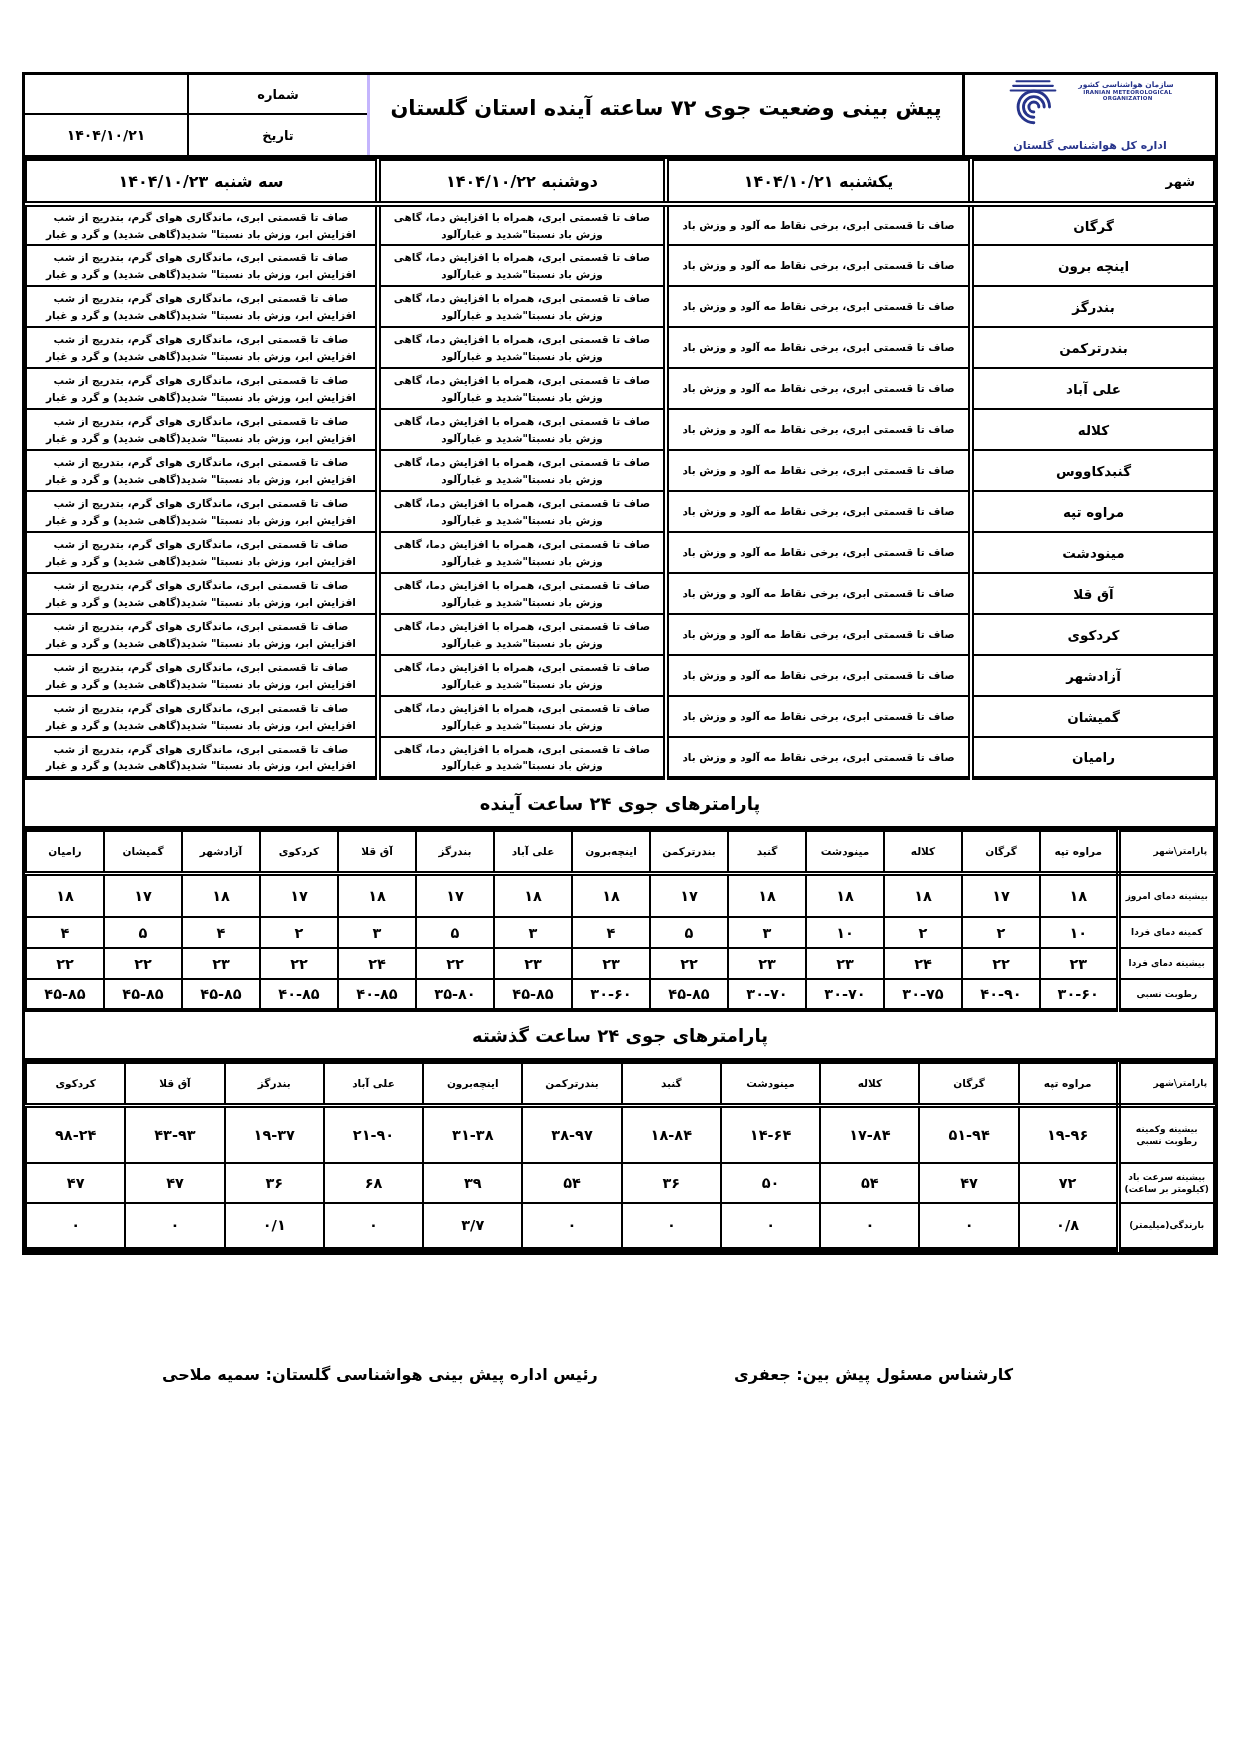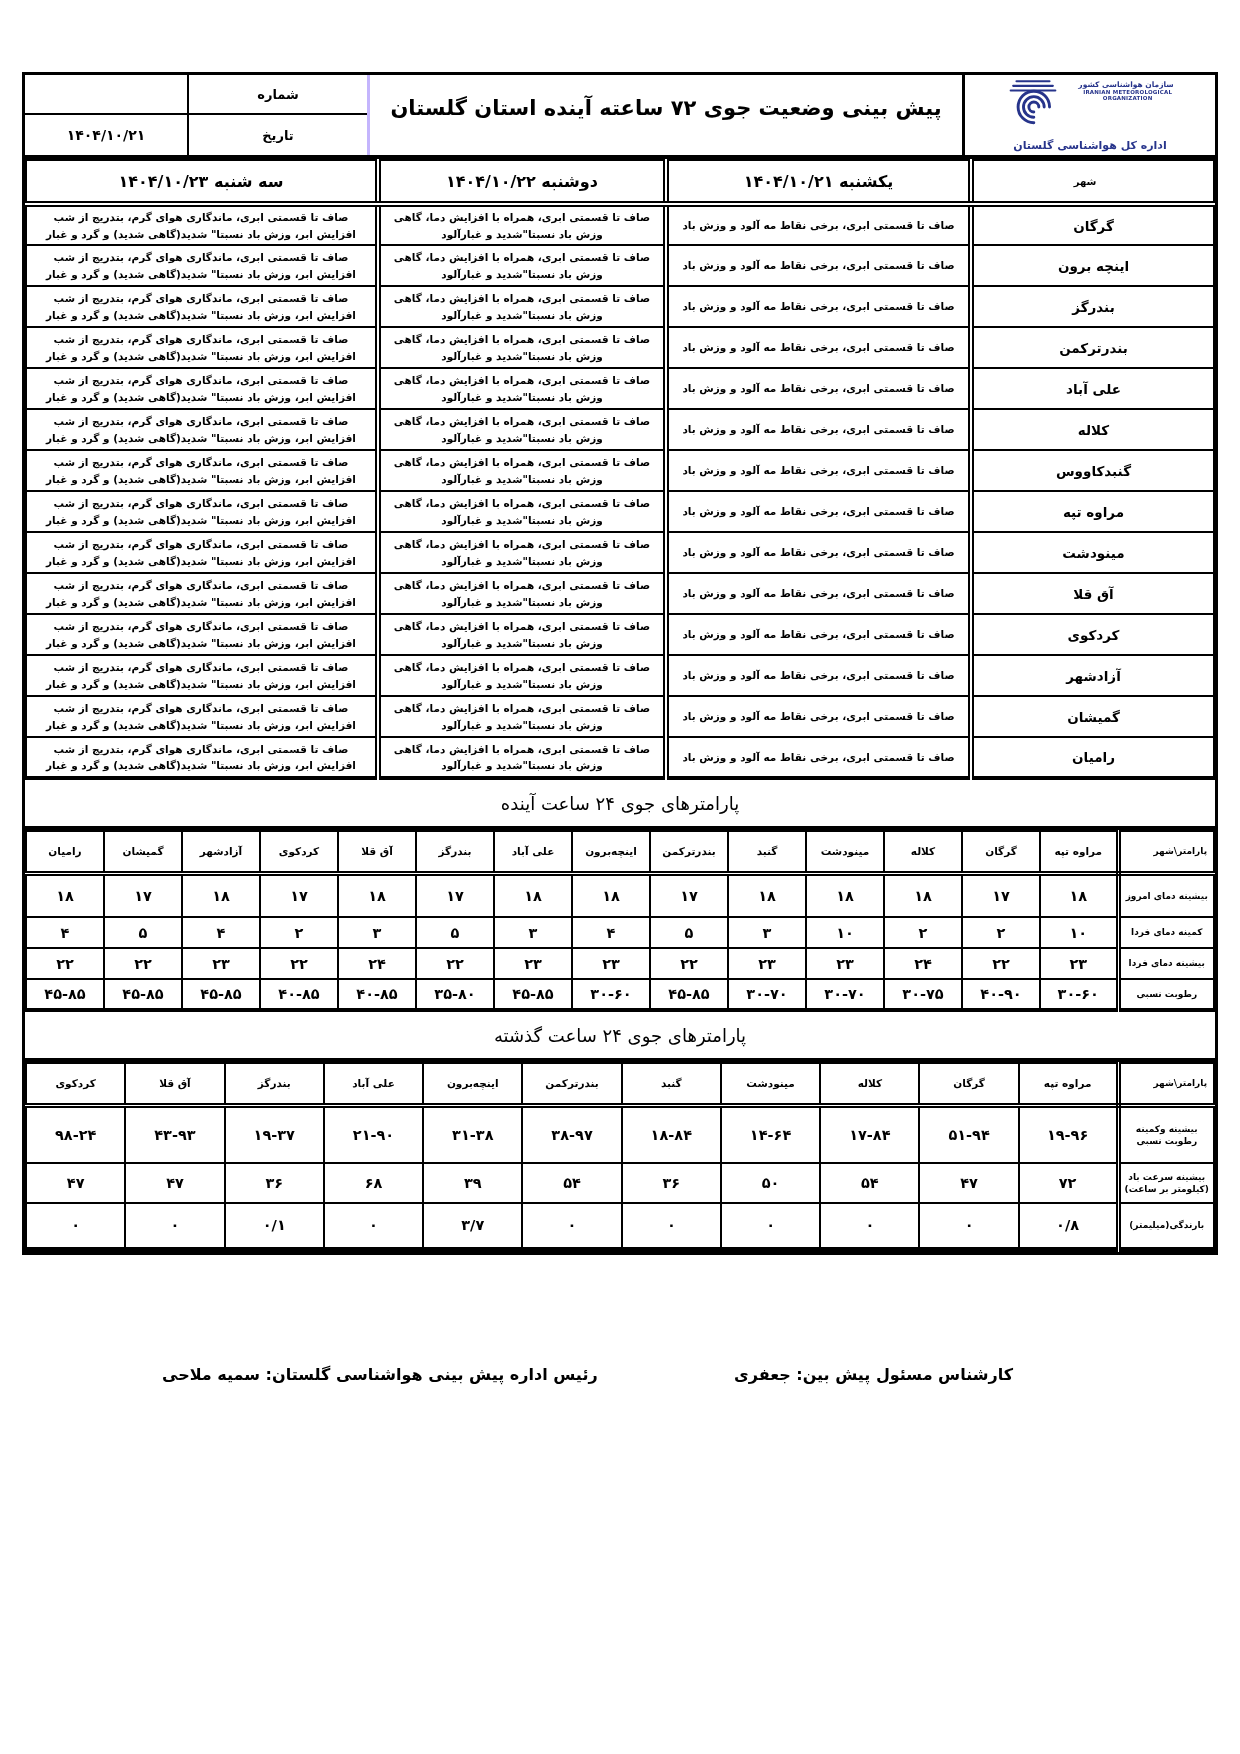--- a/index.html
+++ b/index.html
@@ -24,29 +24,29 @@
                 font-size:13px; font-weight:bold; }
   .meta-value { display:flex; align-items:center; justify-content:center; font-size:14px; font-weight:bold; direction:ltr;text-align:center; }
   .meta-label.first, .meta-value.first { border-bottom:2px solid #000; }
 
   
   table { border-collapse:collapse; width:100%; table-layout:fixed; }
   .forecast-table { border-bottom:4px solid #000; }
   .forecast-table th, .forecast-table td { border:2px solid #000; }
   .forecast-table tr > *:nth-child(n+2) { border-right:6px double #000; }
   .forecast-table thead th { border-bottom:6px double #000; height:44px; font-size:16px; font-weight:bold; }
-  .forecast-table thead th:first-child { padding-right:18px; font-size:10px; }
+  .forecast-table thead th:first-child { text-align:right; padding-right:18px; font-size:13px; }
   .col-city { width:243px; } .col-d1 { width:305px; } .col-d2 { width:288px; }
   .forecast-table tbody td { height:41px; text-align:center; vertical-align:middle; }
   td.city-cell { font-size:13.5px; font-weight:bold; }
   td.day-cell { font-size:10.5px; font-weight:bold; line-height:1.55; padding:1px 8px; }
 
   
   .section-bar { height:50px; display:flex; align-items:center; justify-content:center;
-                 font-size:18px; font-weight:normal; border-bottom:4px solid #000; }
+                 font-size:18px; font-weight:bold; border-bottom:4px solid #000; }
 
   
   .params-table th, .params-table td { border:2px solid #000; text-align:center; vertical-align:middle; }
   .params-table tr:first-child > * { border-bottom:5px double #000; }
   .params-table tr > *:first-child { border-left:5px double #000; }
   .params-table th.corner { width:96px; font-size:9px; font-weight:bold; height:42px;padding-left:28px; }
   .params-table th.cityh { font-size:10.5px; font-weight:bold; padding:0 1px; }
   .params-table td.val { font-size:14.5px; font-weight:bold; direction:ltr; }
   .params-table td.rowlabel { font-size:9px; font-weight:bold; line-height:1.35; padding:1px 3px; }
   .future-table { border-bottom:4px solid #000; }

